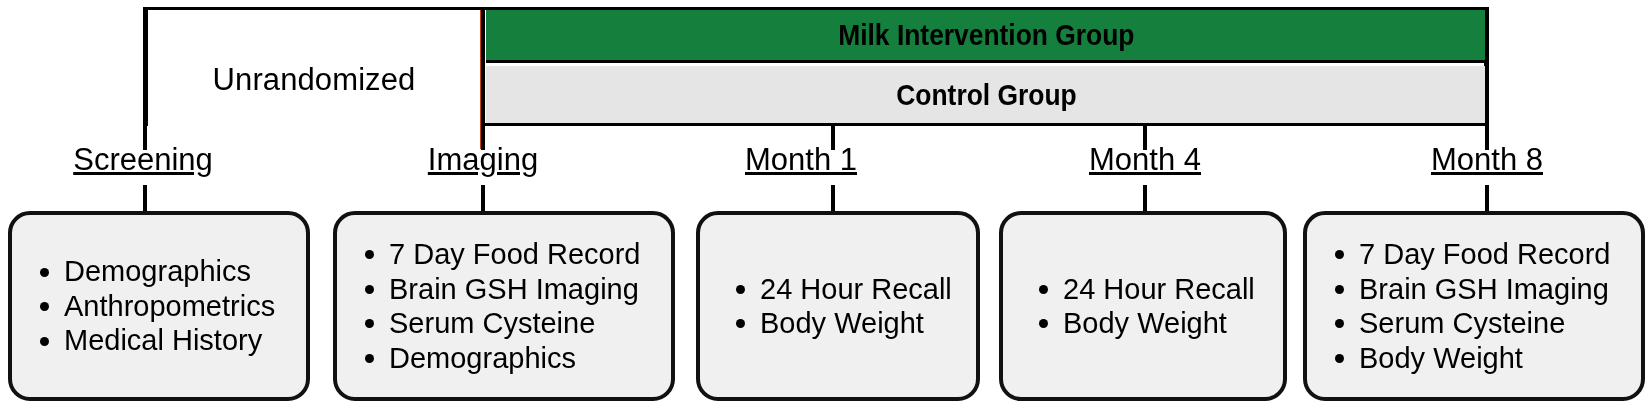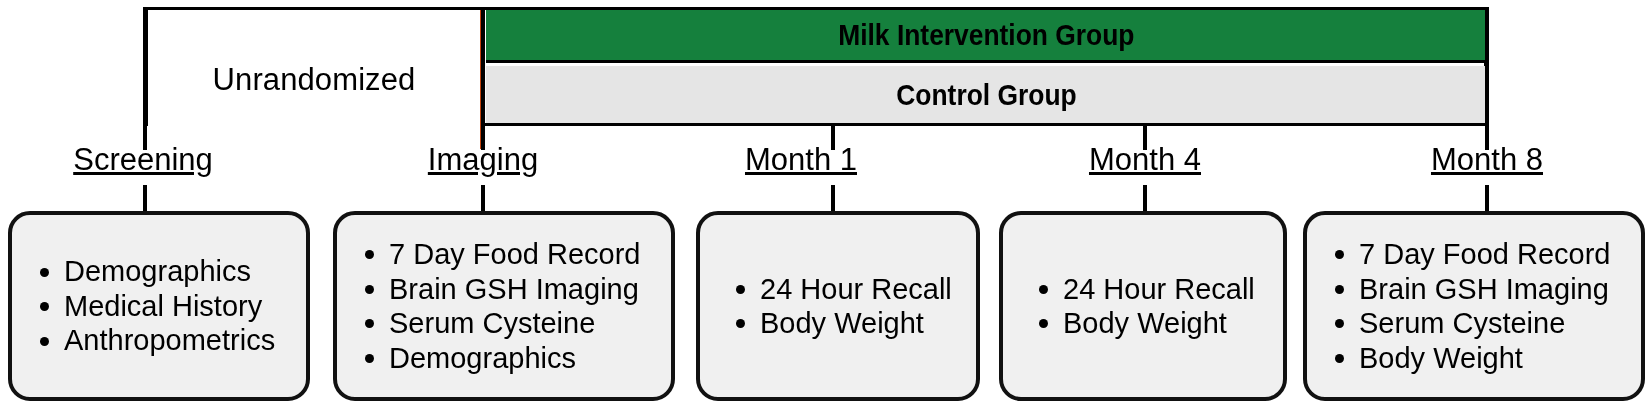--- a/index.html
+++ b/index.html
@@ -73,22 +73,22 @@
 
   <div class="tick stem" style="left:143px;"></div>
   <div class="tick stem" style="left:481px;"></div>
   <div class="tick stem" style="left:831px;"></div>
   <div class="tick stem" style="left:1143px;"></div>
   <div class="tick stem" style="left:1485px;"></div>
 
   <div class="visit-box" style="left:8px;width:302px;">
     <ul class="bullet-list">
       <li>Demographics</li>
+      <li>Anthropometrics</li>
       <li>Medical History</li>
-      <li>Anthropometrics</li>
     </ul>
   </div>
 
   <div class="visit-box" style="left:333px;width:342px;">
     <ul class="bullet-list">
       <li>7 Day Food Record</li>
       <li>Brain GSH Imaging</li>
       <li>Serum Cysteine</li>
       <li>Demographics</li>
     </ul>

